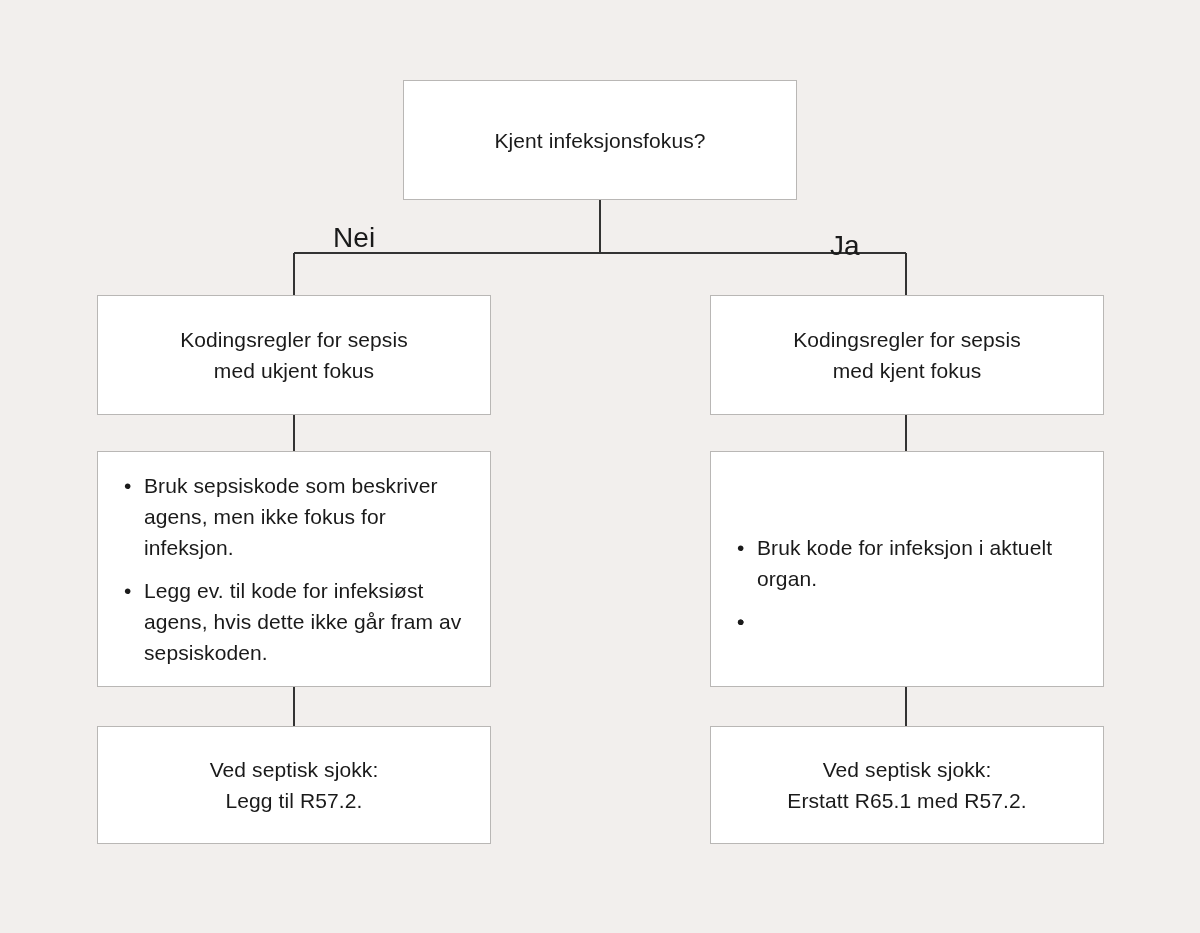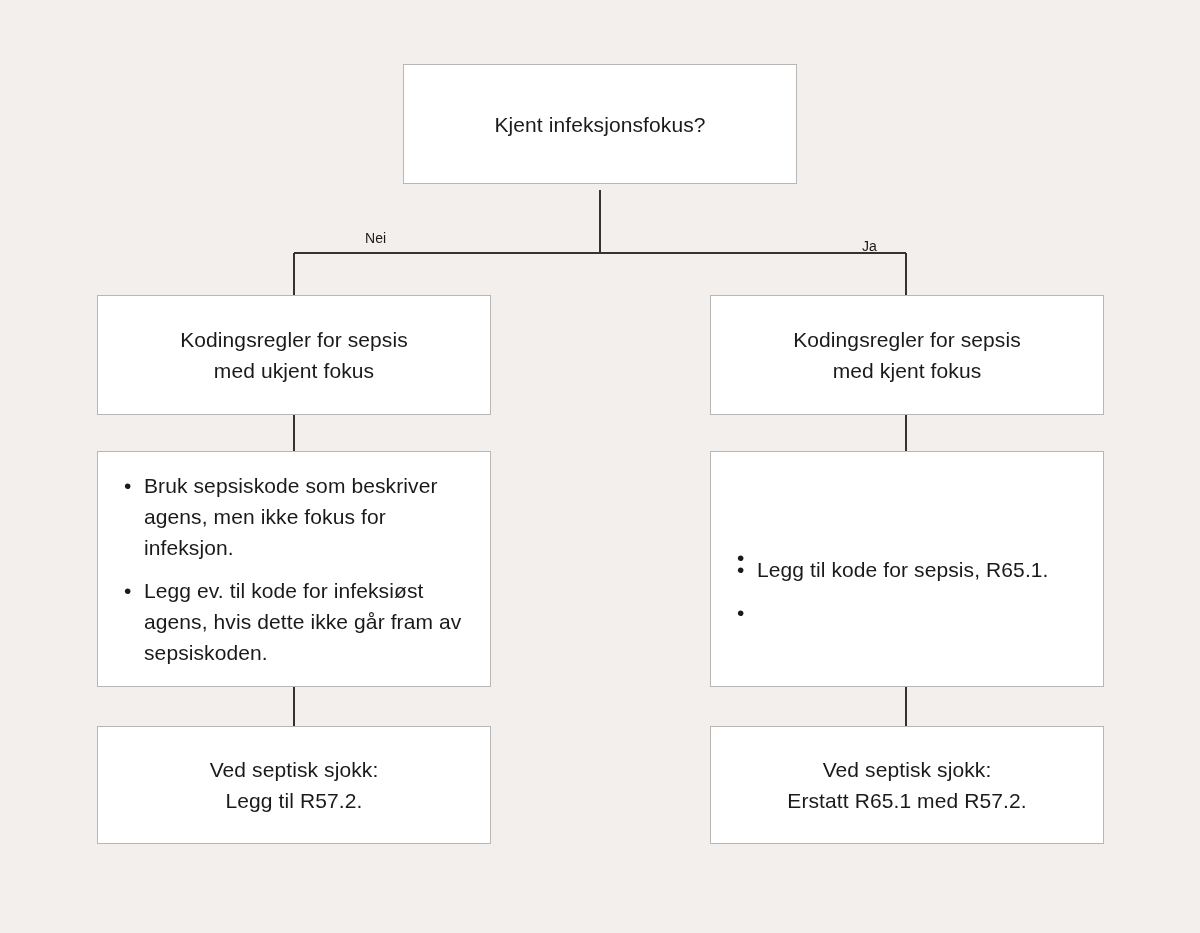--- a/index.html
+++ b/index.html
@@ -62,29 +62,28 @@
   }
   .bullet-item .bullet-dot {
     position: absolute;
     left: 4px;
     top: 0;
     font-size: 21px;
     line-height: 31px;
   }
   .branch-label {
     position: absolute;
-    font-size: 14px;
+    font-size: 28px;
     line-height: 24px;
     letter-spacing: 0.1px;
     color: #1a1a1a;
     white-space: nowrap;
-    margin-left: 32px;
   }
   
-  #node-root        { left: 403px;  top: 64px;  width: 394px; height: 120px; }
+  #node-root        { left: 403px;  top: 80px;  width: 394px; height: 120px; }
   #node-left-rule   { left: 97px;   top: 295px; width: 394px; height: 120px; }
   #node-right-rule  { left: 710px;  top: 295px; width: 394px; height: 120px; }
   #node-left-steps  { left: 97px;   top: 451px; width: 394px; height: 236px; padding: 26px 22px; }
   #node-right-steps { left: 710px;  top: 451px; width: 394px; height: 236px; padding: 26px 22px; }
   #node-left-shock  { left: 97px;   top: 726px; width: 394px; height: 118px; }
   #node-right-shock { left: 710px;  top: 726px; width: 394px; height: 118px; }
   #label-no  { left: 333px; top: 226px; }
   #label-yes { left: 830px; top: 234px; }
 </style>
 </head>
@@ -137,24 +136,24 @@
         <span class="bullet-dot">•</span>
         <span>Legg ev. til kode for infeksiøst agens, hvis dette ikke går fram av sepsiskoden.</span>
       </li>
     </ul>
   </div>
 
   <div class="node" id="node-right-steps">
     <ul class="bullet-list">
       <li class="bullet-item">
         <span class="bullet-dot">•</span>
+        <span>Bruk kode for infeksjon i aktuelt organ.</span>
       </li>
       <li class="bullet-item">
         <span class="bullet-dot">•</span>
-        <span>Legg til kode for sepsis, R65.1.</span>
       </li>
       <li class="bullet-item">
         <span class="bullet-dot">•</span>
       </li>
     </ul>
   </div>
 
   <div class="node node-centered" id="node-left-shock">
     <div class="node-text">Ved septisk sjokk:
 Legg til R57.2.</div>

